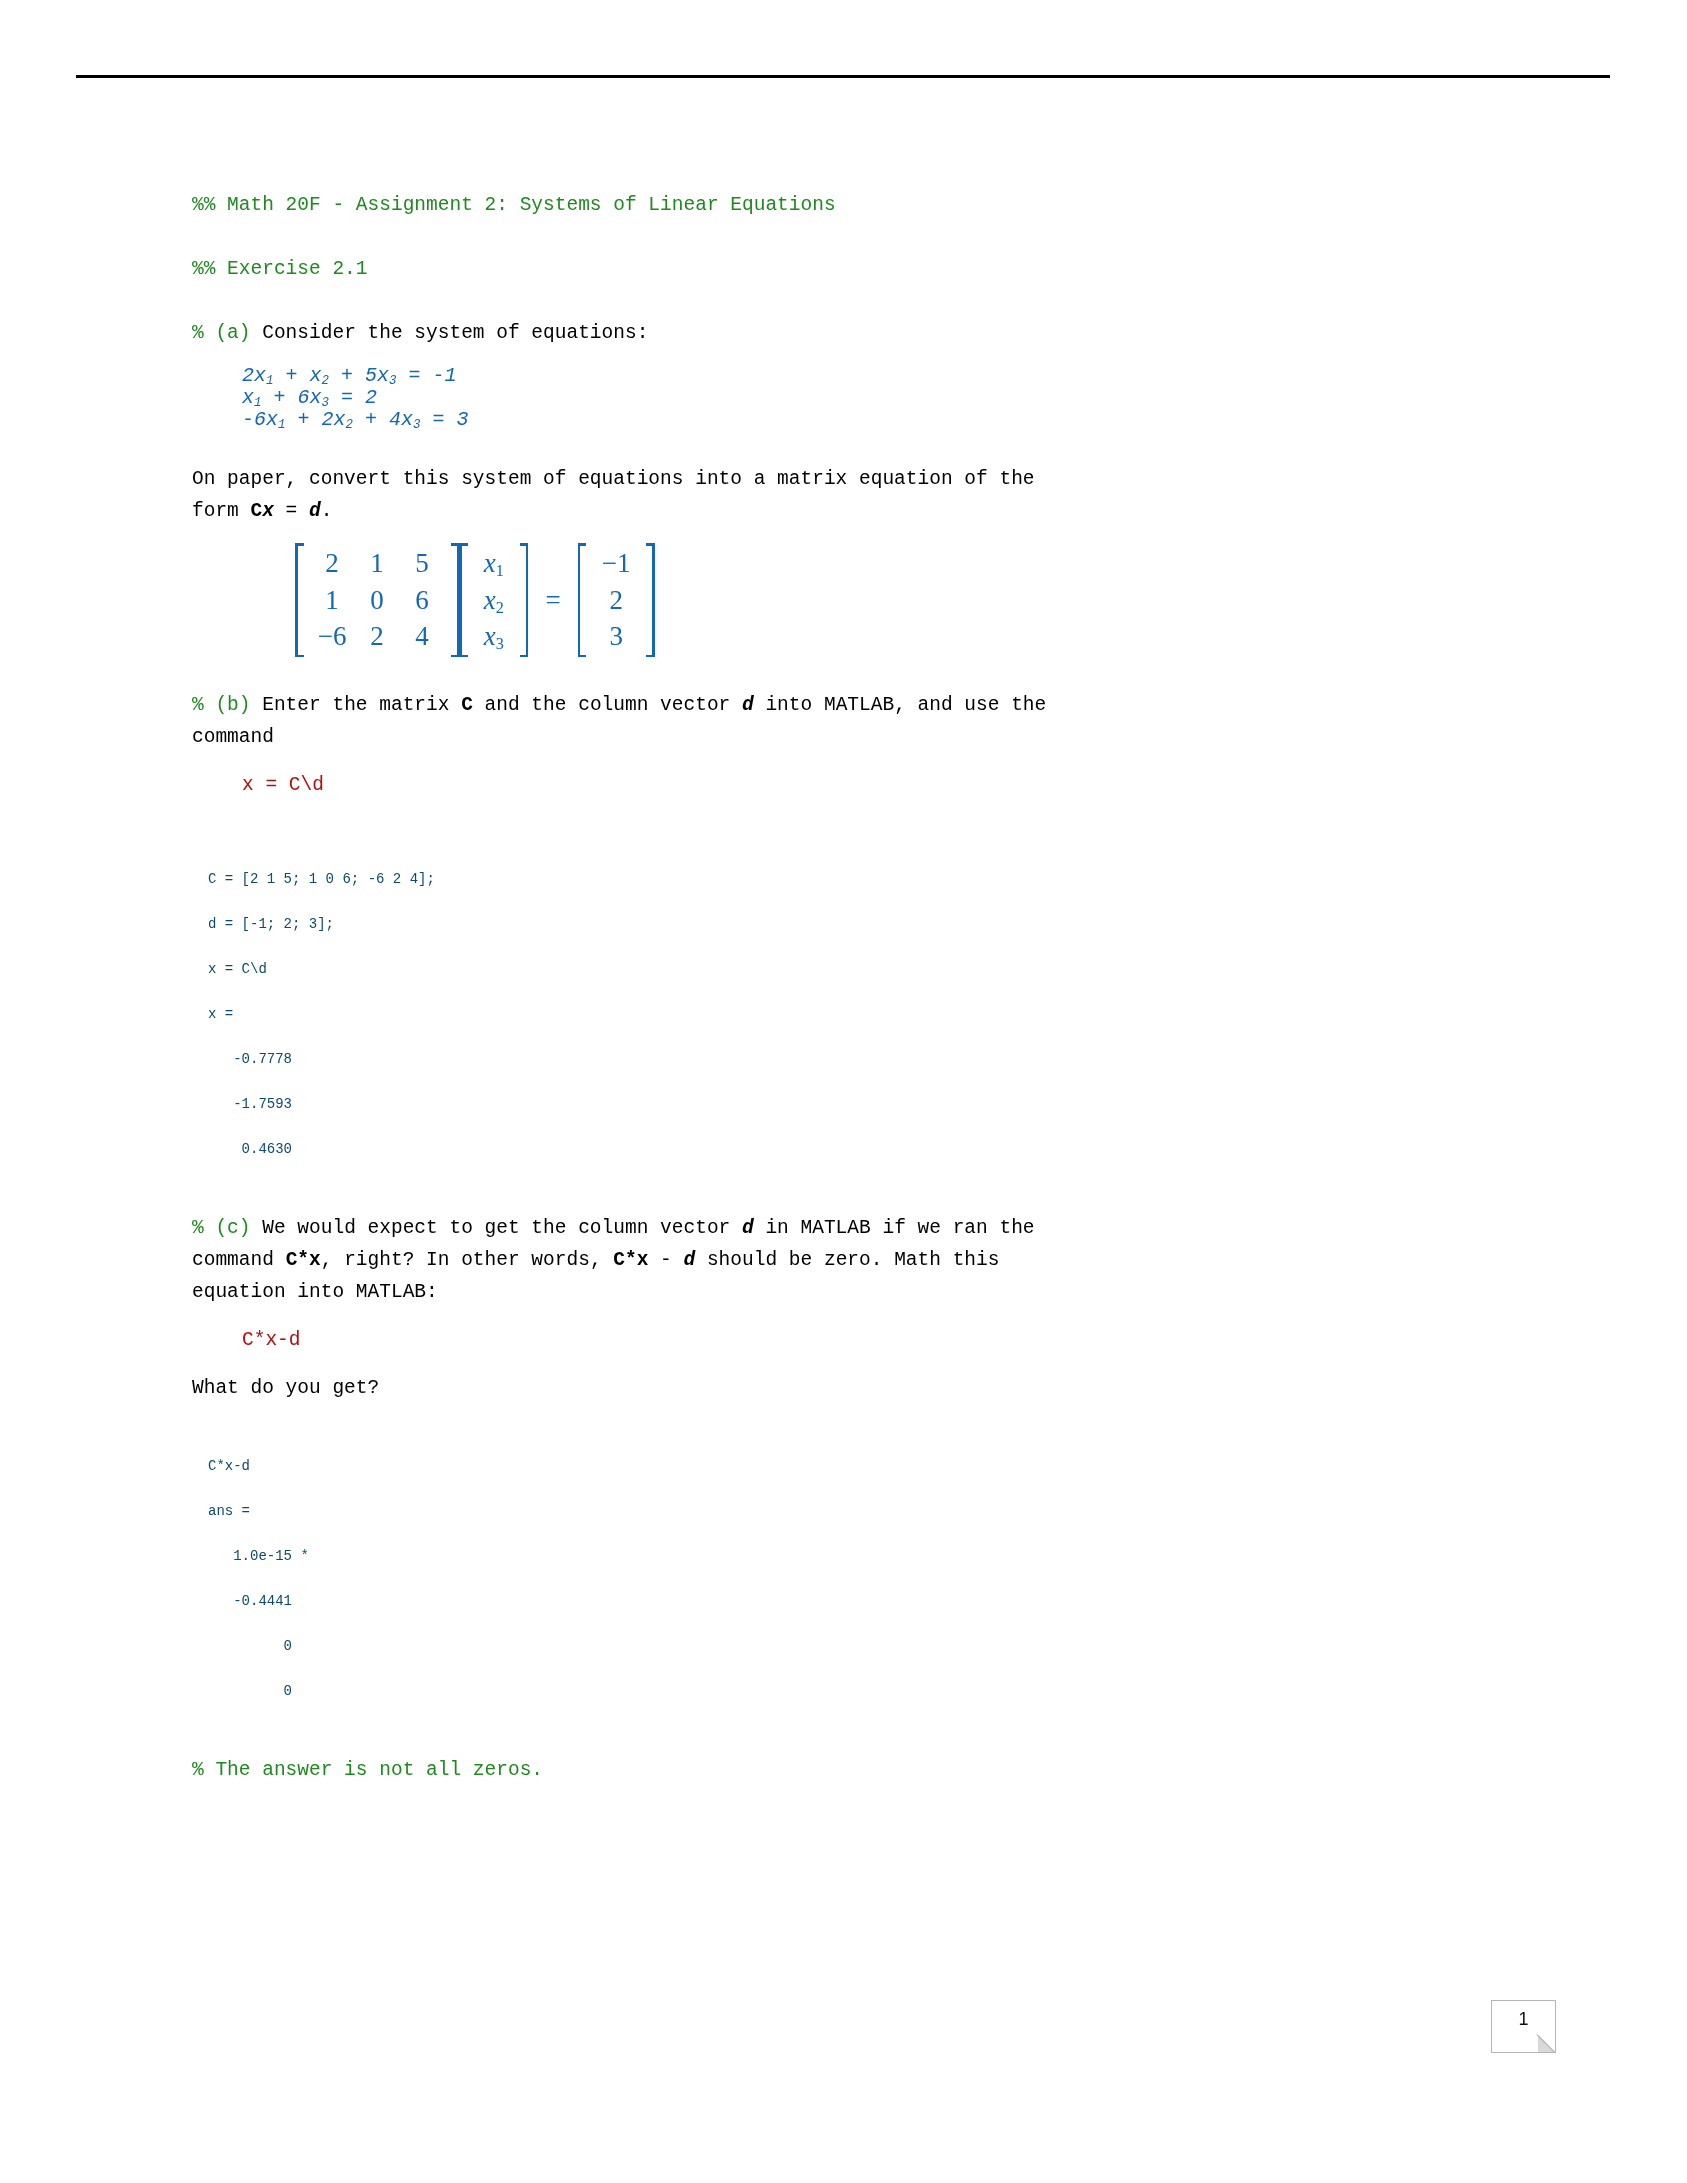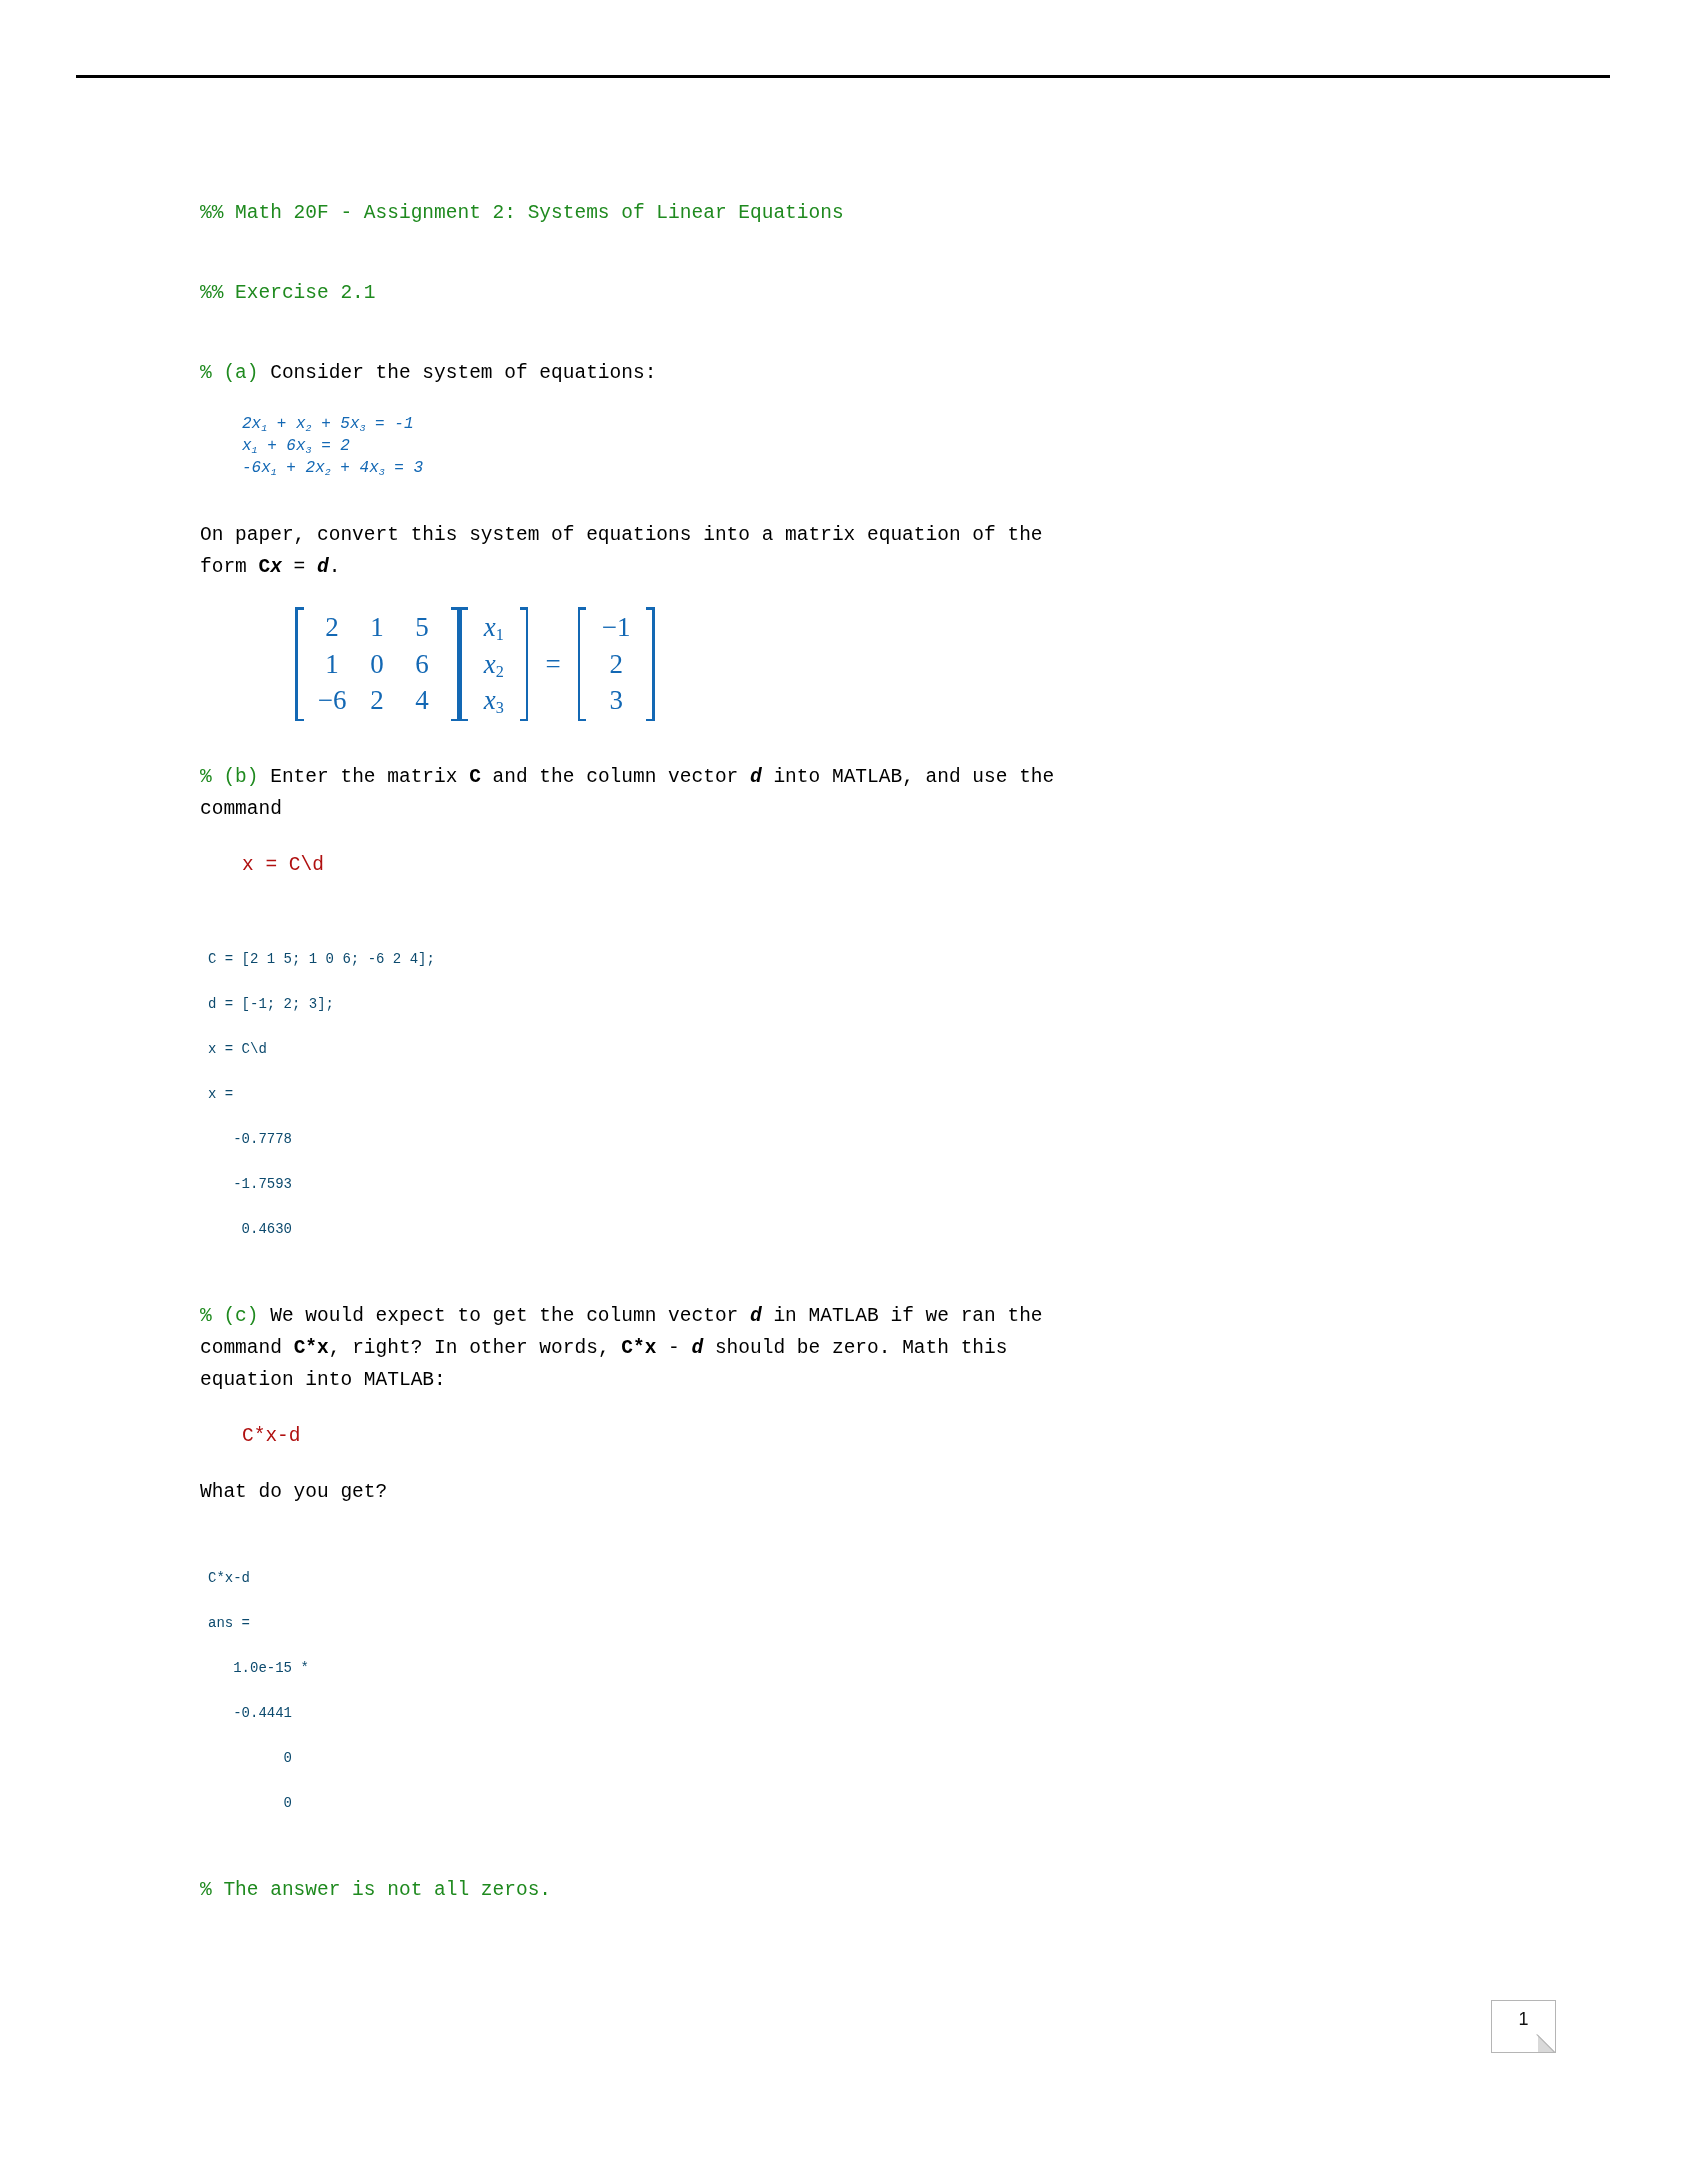--- a/index.html
+++ b/index.html
@@ -37,38 +37,38 @@
     left: 192px;
     top: 189px;
     width: 1191px;
   }
 
   .blk {
     font-size: 19.5px;
     line-height: 32px;
     letter-spacing: 0px;
     white-space: pre-wrap;
-    margin: 8px;
+    margin: 0;
   }
 
   
   .c-green   { color: #1f8a1f; }
   .c-blue    { color: #000000; }
   .spacer-md { height: 32px; }
   .spacer-sm { height: 16px; }
 
   .bold { font-weight: bold; }
   .bolditalic { font-weight: bold; font-style: italic; }
 
   
   .sys {
     margin: 0;
     padding-left: 50px;
     font-style: italic;
-    font-size: 16px;
+    font-size: 20px;
     line-height: 22px;
     color: #1368b4;
     white-space: pre;
   }
   .sys sub {
     font-size: 0.62em;
     font-style: italic;
     vertical-align: -0.28em;
     line-height: 0;
   }

